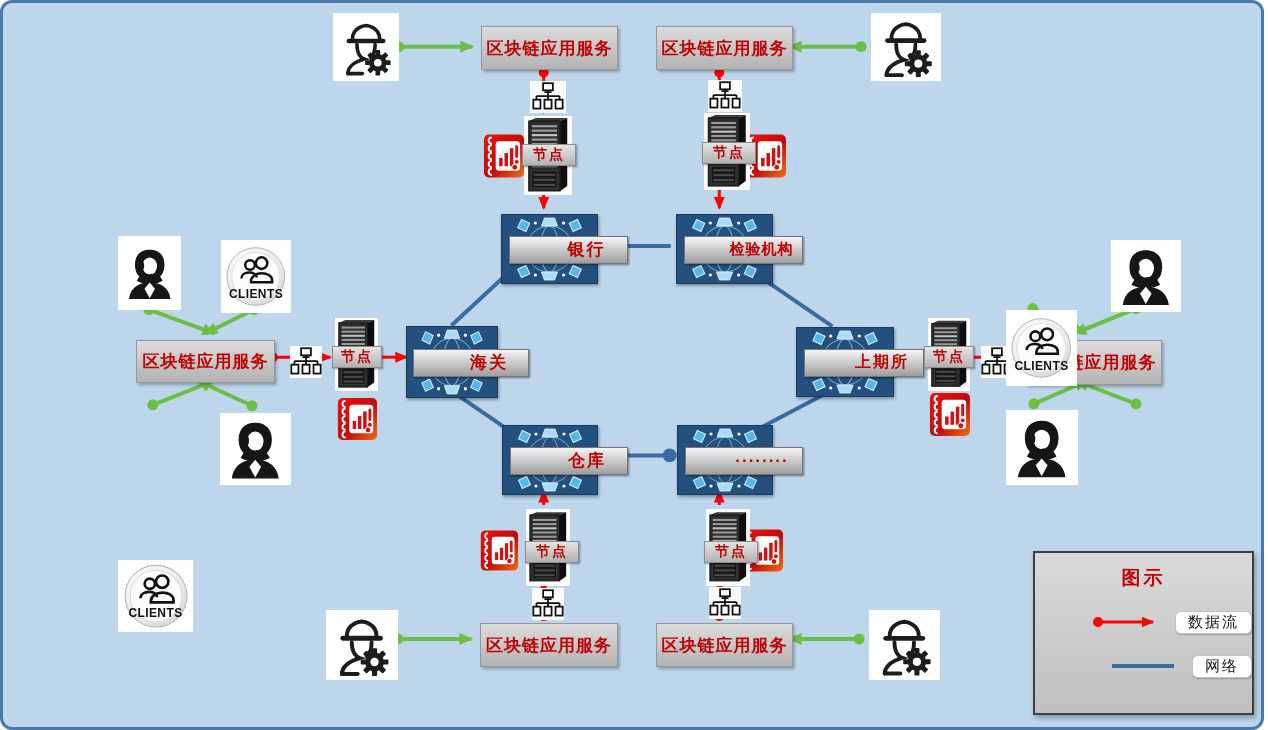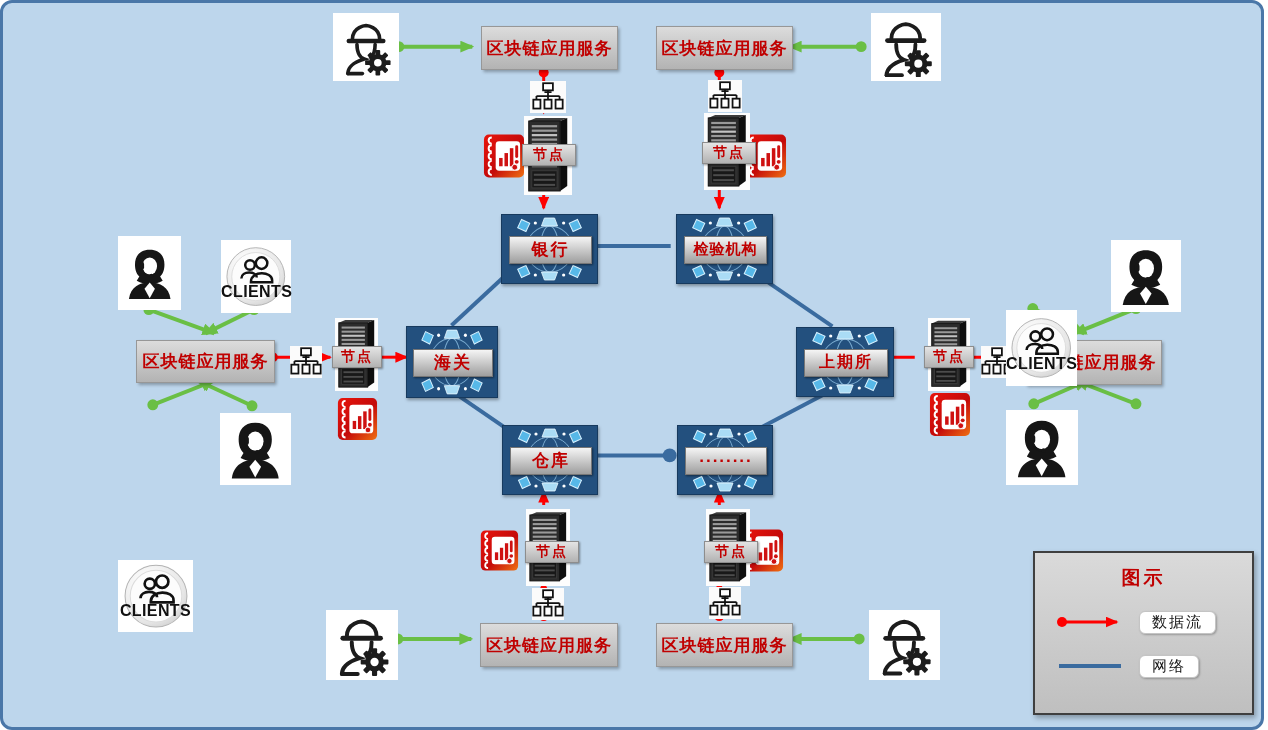--- a/index.html
+++ b/index.html
@@ -11,36 +11,36 @@
   .gl{stroke:var(--interaction,#6abf45);stroke-width:4;fill:none;}
   .rdot{fill:var(--data_flow,#fe0000);} .gdot{fill:var(--interaction,#6abf45);}
   .ndot{fill:var(--network,#3a6b9f);}
   .svc{position:absolute;z-index:3;background:linear-gradient(#dcdcdc,#b3b3b3);border:1.5px solid #979797;
     box-shadow:1.5px 2px 3px rgba(0,0,0,.3);display:flex;align-items:center;justify-content:center;
     color:var(--label_red,#c00000);font-weight:bold;font-size:17px;letter-spacing:1px;white-space:nowrap;}
   .org{position:absolute;z-index:3;background:var(--node_fill,#23507e);border:1px solid #173a5e;box-shadow:1px 2px 3px rgba(0,0,0,.35);}
   .org .deco{position:absolute;inset:0;width:100%;height:100%;}
   .org .chip{position:absolute;left:7%;top:31%;width:86%;height:38%;background:linear-gradient(#f5f5f5,#9e9e9e);
     border:1.5px solid #767676;box-shadow:1px 1px 2px rgba(0,0,0,.45);display:flex;align-items:center;justify-content:center;
-    color:var(--label_red,#c00000);font-weight:bold;font-size:17px;letter-spacing:2px;white-space:nowrap;}
+    color:var(--label_red,#c00000);font-weight:bold;font-size:17px;letter-spacing:2px;white-space:nowrap;padding-left:36px;}
   .server{position:absolute;z-index:4;background:#fdfdfd;padding:1px;}
   .server svg{width:100%;height:100%;display:block;}
   .nodechip{position:absolute;z-index:6;background:linear-gradient(#e4e4e4,#b2b2b2);border:1.5px solid #8d8d8d;
     box-shadow:1px 1px 2px rgba(0,0,0,.4);display:flex;align-items:center;justify-content:center;
     color:var(--label_red,#c00000);font-weight:bold;font-size:14px;letter-spacing:2px;}
   .net{position:absolute;z-index:3;background:#fbfbfb;}
   .net svg{width:100%;height:100%;display:block;}
   .ledger{position:absolute;z-index:3;}
   .ledger svg{width:100%;height:100%;display:block;}
   .iconbox{position:absolute;z-index:3;background:#fff;display:flex;align-items:center;justify-content:center;}
   .iconbox svg{width:88%;height:92%;display:block;}
   .clientsbox{position:relative;}
-  .ctext{position:absolute;left:0;right:0;bottom:17%;text-align:center;font-size:16px;font-weight:bold;color:#111;letter-spacing:.4px;z-index:2;}
+  .ctext{position:absolute;left:0;right:0;bottom:17%;text-align:center;font-size:12px;font-weight:bold;color:#111;letter-spacing:.4px;z-index:2;}
   .legend{position:absolute;z-index:5;background:linear-gradient(#dadada,#bfbfbf);border:2px solid #3f3f3f;
-    box-shadow:2px 3px 5px rgba(0,0,0,.3);display:flex;flex-direction:column;align-items:flex-start;}
+    box-shadow:2px 3px 5px rgba(0,0,0,.3);display:flex;flex-direction:column;align-items:flex-end;}
   .ltitle{width:100%;text-align:center;color:var(--label_red,#c00000);font-weight:bold;font-size:19px;letter-spacing:3px;margin-top:12px;}
   .lrow{display:flex;align-items:center;gap:10px;margin:18px 0 0 20px;height:26px;}
   .lrow:first-of-type{margin-top:20px;}
   .lchip{background:#fff;border:1px solid #c4c4c4;border-radius:6px;padding:1px 12px;font-size:15px;color:#161616;
     letter-spacing:2px;box-shadow:1px 1px 2px rgba(0,0,0,.25);white-space:nowrap;}
 </style>
 </head>
 <body>
 
 <div class="canvas">

